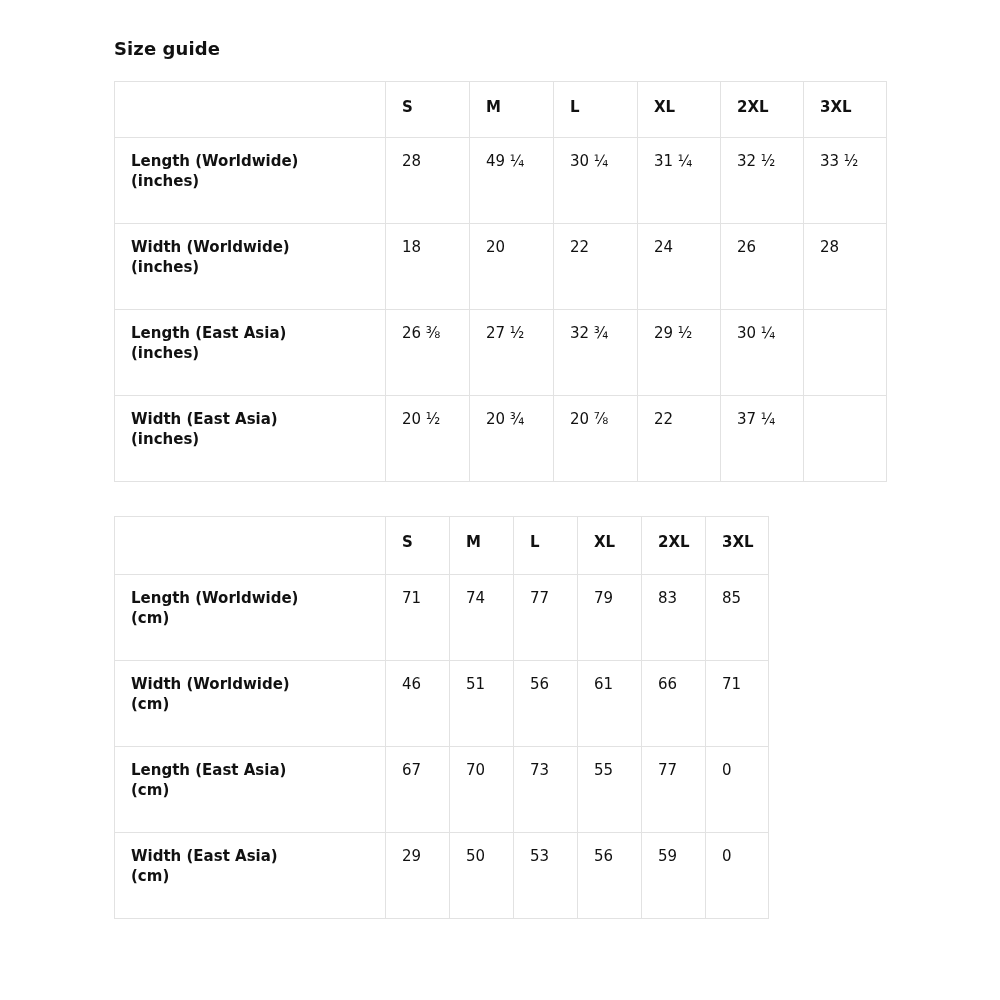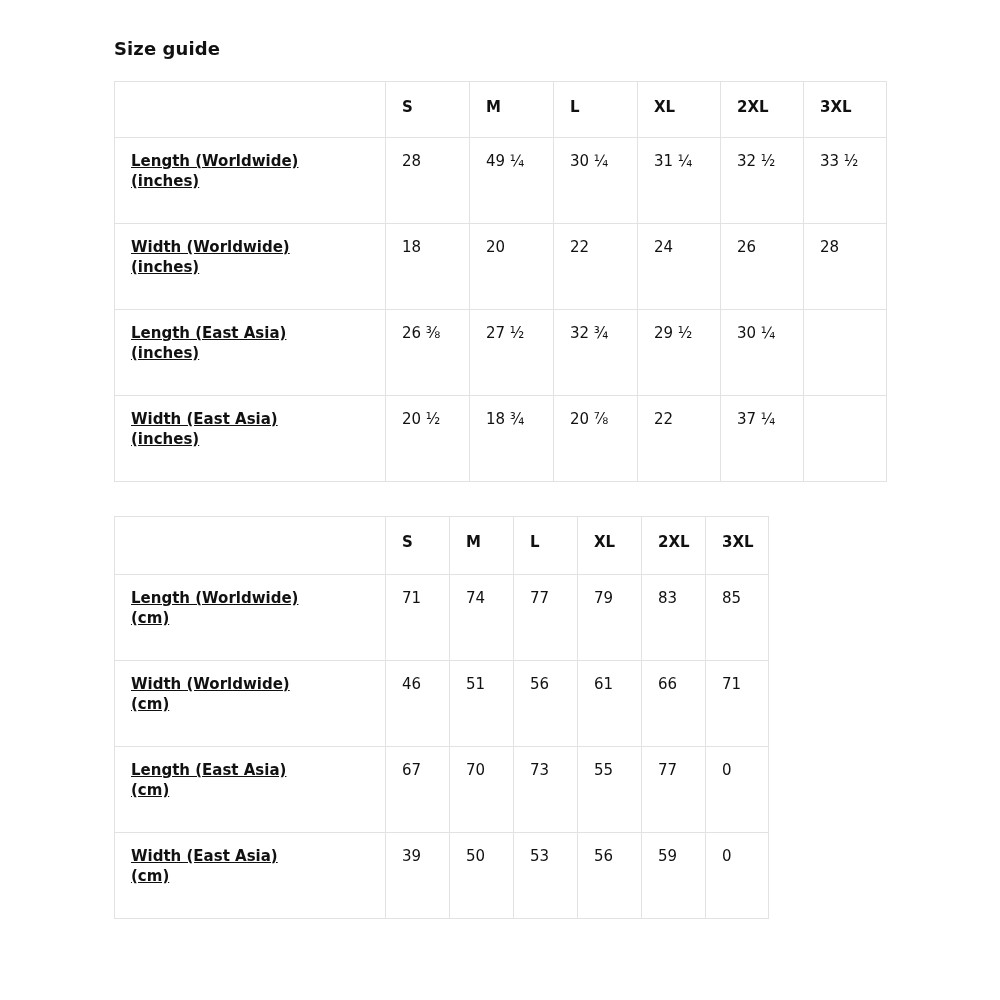--- a/index.html
+++ b/index.html
@@ -43,21 +43,20 @@
   table.size-table thead th {
     font-weight: bold;
     font-size: 15px;
     padding-top: 16px;
     padding-bottom: 16px;
   }
   table.size-table tbody th.rowhead {
     font-weight: bold;
     font-size: 15px;
     line-height: 1.3;
-    text-decoration: underline;
   }
   
   #table-inches { width: 772px; margin-bottom: 34px; }
   #table-inches col.c0 { width: 271px; }
   #table-inches col.c1 { width: 84px; }
   #table-inches col.c2 { width: 84px; }
   #table-inches col.c3 { width: 84px; }
   #table-inches col.c4 { width: 83px; }
   #table-inches col.c5 { width: 83px; }
   #table-inches col.c6 { width: 83px; }
@@ -134,21 +133,21 @@
         <td>27 ½</td>
         <td>32 ¾</td>
         <td>29 ½</td>
         <td>30 ¼</td>
         <td class="cell-empty"></td>
       </tr>
       <tr>
         <th class="rowhead" style="white-space: pre-line;">Width (East Asia)
 (inches)</th>
         <td>20 ½</td>
-        <td>18 ¾</td>
+        <td>20 ¾</td>
         <td>20 ⅞</td>
         <td>22</td>
         <td>37 ¼</td>
         <td class="cell-empty"></td>
       </tr>
     </tbody>
   </table>
 
   <table class="size-table" id="table-cm">
     <colgroup>
@@ -198,21 +197,21 @@
         <td>67</td>
         <td>70</td>
         <td>73</td>
         <td>55</td>
         <td>77</td>
         <td>0</td>
       </tr>
       <tr>
         <th class="rowhead" style="white-space: pre-line;">Width (East Asia)
 (cm)</th>
-        <td>39</td>
+        <td>29</td>
         <td>50</td>
         <td>53</td>
         <td>56</td>
         <td>59</td>
         <td>0</td>
       </tr>
     </tbody>
   </table>
 
 </div>

